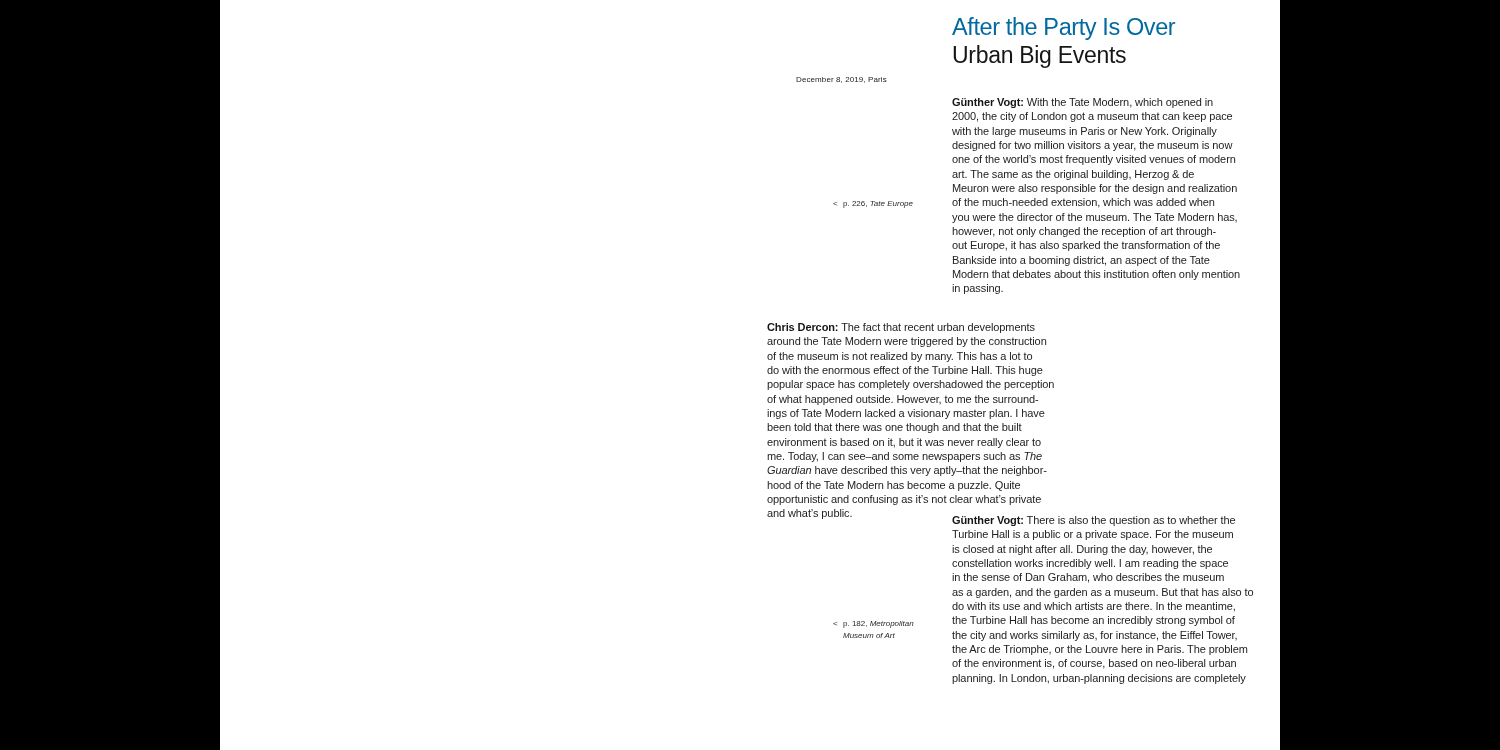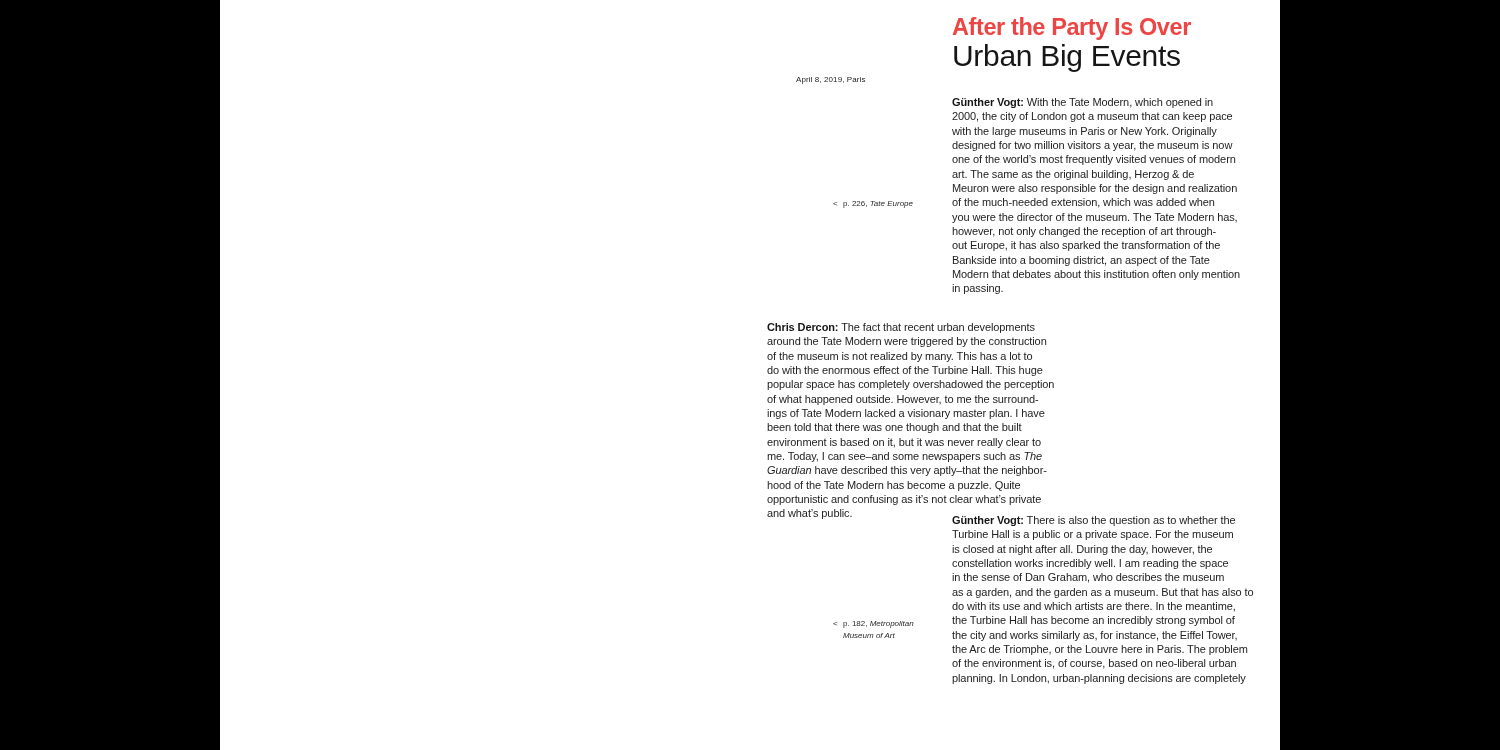--- a/index.html
+++ b/index.html
@@ -35,28 +35,28 @@
     letter-spacing: 0.1px;
     color: #222222;
   }
   .title-block {
     left: 732px;
     top: 14px;
     width: 360px;
   }
   .article-title {
     font-size: 23.5px;
-    font-weight: bold;
+    font-weight: normal;
     line-height: 27.5px;
     letter-spacing: -0.4px;
-    color: #ef4444;
+    color: #0369a1;
     white-space: nowrap;
   }
   .article-subtitle {
-    font-size: 30px;
+    font-size: 23px;
     font-weight: normal;
     line-height: 27px;
     letter-spacing: -0.3px;
     color: #161616;
     white-space: nowrap;
   }
   .para {
     margin: 0;
     font-size: 11px;
     line-height: 14.35px;
@@ -87,21 +87,21 @@
   .margin-note em { font-style: italic; }
   .note-1 { left: 613px; top: 198px; }
   .note-2 { left: 613px; top: 618px; }
 </style>
 </head>
 <body>
 
 <div class="viewer">
   <div class="book-page">
 
-    <div class="abs dateline">April 8, 2019, Paris</div>
+    <div class="abs dateline">December 8, 2019, Paris</div>
 
     <div class="abs title-block">
       <div class="article-title">After the Party Is Over</div>
       <div class="article-subtitle">Urban Big Events</div>
     </div>
 
     <p class="abs para para-gv1"><strong>Günther Vogt:</strong><span> With the Tate Modern, which opened in
 2000, the city of London got a museum that can keep pace
 with the large museums in Paris or New York. Originally
 designed for two million visitors a year, the museum is now

